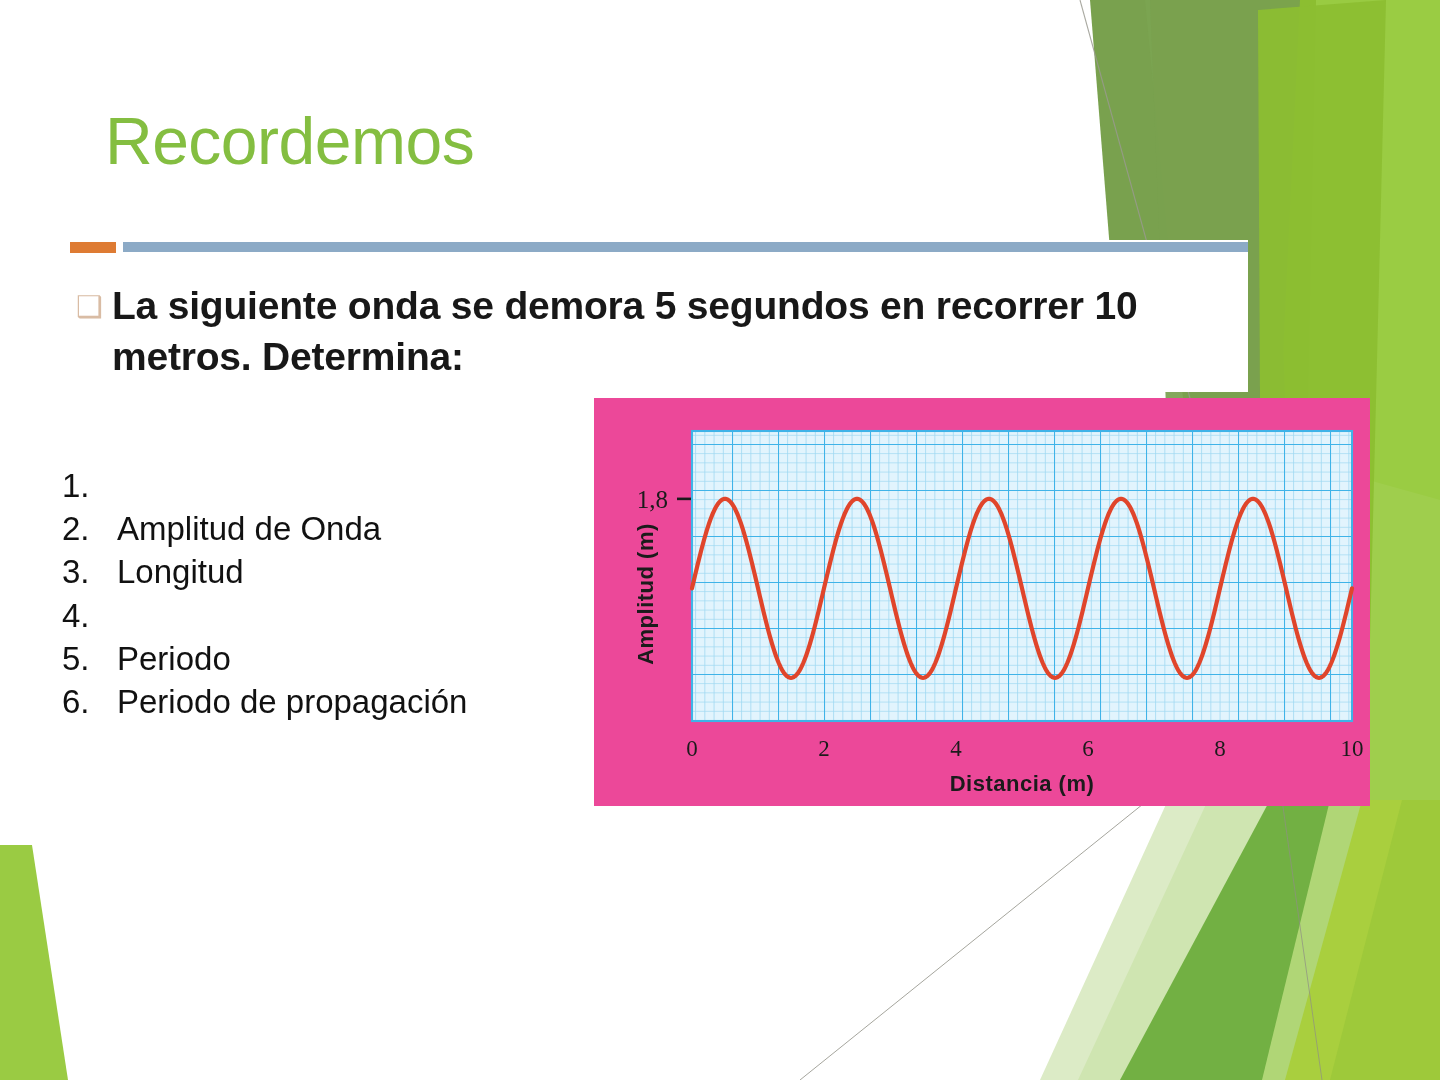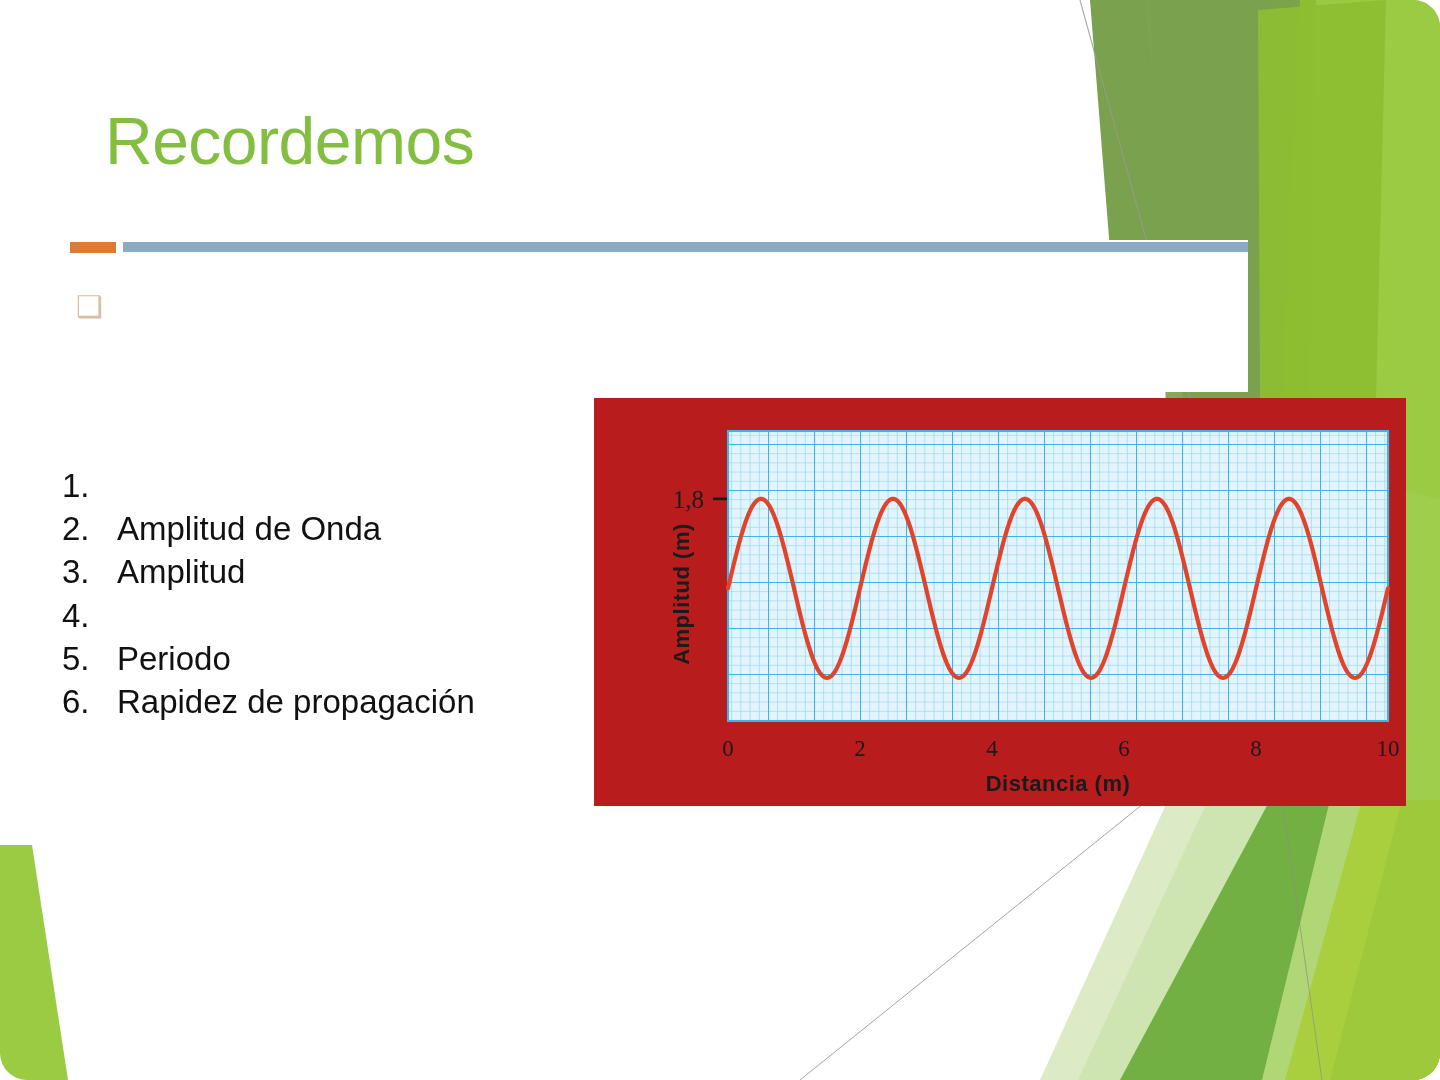--- a/index.html
+++ b/index.html
@@ -11,21 +11,20 @@
   body {
     font-family: "Liberation Sans", sans-serif;
   }
 
   #slide {
     position: relative;
     width: 1440px;
     height: 1080px;
     overflow: hidden;
     background: #ffffff;
-    border-radius: 27px;
   }
 
   
   #bg-decor {
     position: absolute;
     inset: 0;
     width: 1440px;
     height: 1080px;
     pointer-events: none;
   }
@@ -120,22 +119,21 @@
     text-align: left;
   }
 
   
   #chart-card {
     position: absolute;
     left: 594px;
     top: 398px;
     width: 776px;
     height: 408px;
-    background: #b91c1c;
-    padding-left: 36px;
+    background: #ec4899;
   }
   #chart-svg {
     display: block;
     width: 776px;
     height: 408px;
   }
 
   .ax-tick-label {
     font-family: "Liberation Serif", serif;
     font-size: 23px;
@@ -183,44 +181,45 @@
   </svg>
 
   <div id="title">Recordemos</div>
 
   <div id="statement-card">
     <div id="statement-accent-row">
       <div id="statement-accent-orange"></div>
       <div id="statement-accent-bar"></div>
     </div>
     <div id="statement-bullet">❑</div>
+    <div id="statement-text">La siguiente onda se demora 5 segundos en recorrer 10 metros.  Determina:</div>
   </div>
 
   <ul id="question-list">
     <li>
       <span class="num">1.</span>
     </li>
     <li>
       <span class="num">2.</span>
       <span>Amplitud de Onda</span>
     </li>
     <li>
       <span class="num">3.</span>
-      <span>Amplitud</span>
+      <span>Longitud</span>
     </li>
     <li>
       <span class="num">4.</span>
     </li>
     <li>
       <span class="num">5.</span>
       <span>Periodo</span>
     </li>
     <li>
       <span class="num">6.</span>
-      <span>Rapidez de propagación</span>
+      <span>Periodo de propagación</span>
     </li>
   </ul>
 
   <div id="chart-card">
     <svg id="chart-svg" viewBox="0 0 776 408">
       <defs>
         <pattern id="grid-minor" width="9.2" height="9.2" patternUnits="userSpaceOnUse">
           <rect width="9.2" height="9.2" fill="#E2F4FD"></rect>
           <path d="M 9.2 0 L 0 0 0 9.2" fill="none" stroke="#9FD9F2" stroke-width="1.6"></path>
         </pattern>

